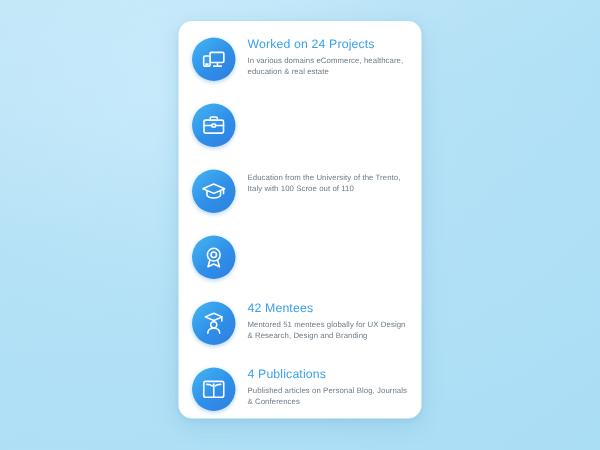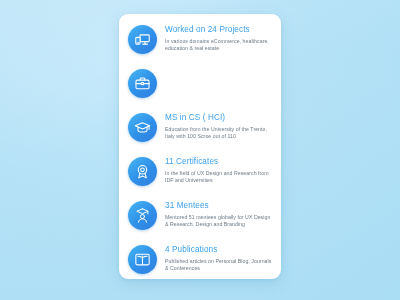--- a/index.html
+++ b/index.html
@@ -134,50 +134,45 @@
 
       <div class="stat-row">
         <span class="icon-badge">
           <svg width="17" height="17" viewBox="0 0 24 24" fill="none" stroke="#ffffff" stroke-width="1.5" stroke-linecap="round" stroke-linejoin="round">
             <path d="M12 5.2 1.8 9.6 12 14l10.2-4.4L12 5.2Z"></path>
             <path d="M5.6 11.4v4.1c0 1.6 2.9 2.9 6.4 2.9s6.4-1.3 6.4-2.9v-4.1"></path>
             <path d="M21.2 10v4.4"></path>
           </svg>
         </span>
         <div class="stat-text">
-          <div class="stat-title">MS in CS ( HCI)</div>
           <div class="stat-desc">Education from the University of the Trento, Italy with 100 Scroe out of 110</div>
         </div>
       </div>
 
       <div class="stat-row">
         <span class="icon-badge">
           <svg width="17" height="17" viewBox="0 0 24 24" fill="none" stroke="#ffffff" stroke-width="1.5" stroke-linecap="round" stroke-linejoin="round">
             <circle cx="12" cy="9.6" r="6"></circle>
             <circle cx="12" cy="9.6" r="2.6"></circle>
             <path d="M8.4 14.6 6.6 21l5.4-2.6L17.4 21l-1.8-6.4"></path>
           </svg>
         </span>
-        <div class="stat-text">
-          <div class="stat-title">11 Certificates</div>
-          <div class="stat-desc">In the field of UX Design and Research from IDF and Universities</div>
-        </div>
       </div>
 
       <div class="stat-row">
         <span class="icon-badge">
           <svg width="17" height="17" viewBox="0 0 24 24" fill="none" stroke="#ffffff" stroke-width="1.4" stroke-linecap="round" stroke-linejoin="round">
             <path d="M12 2.6 4 6l8 3.4L20 6l-8-3.4Z"></path>
             <path d="M19.6 6.6v3.2"></path>
             <circle cx="12" cy="13.4" r="2.9"></circle>
             <path d="M6.4 21.4c0-3 2.5-4.6 5.6-4.6s5.6 1.6 5.6 4.6"></path>
           </svg>
         </span>
         <div class="stat-text">
-          <div class="stat-title">31 Mentees</div>
+          <div class="stat-title">42 Mentees</div>
           <div class="stat-desc">Mentored 51 mentees globally for UX Design &amp; Research, Design and Branding</div>
         </div>
       </div>
 
       <div class="stat-row">
         <span class="icon-badge">
           <svg width="17" height="17" viewBox="0 0 24 24" fill="none" stroke="#ffffff" stroke-width="1.5" stroke-linecap="round" stroke-linejoin="round">
             <rect x="2.6" y="4.6" width="18.8" height="15" rx="1.8"></rect>
             <path d="M12 7.2v11.4"></path>
             <path d="M5.4 7.4c1.9 0 4.2.5 5.2 1.4"></path>

